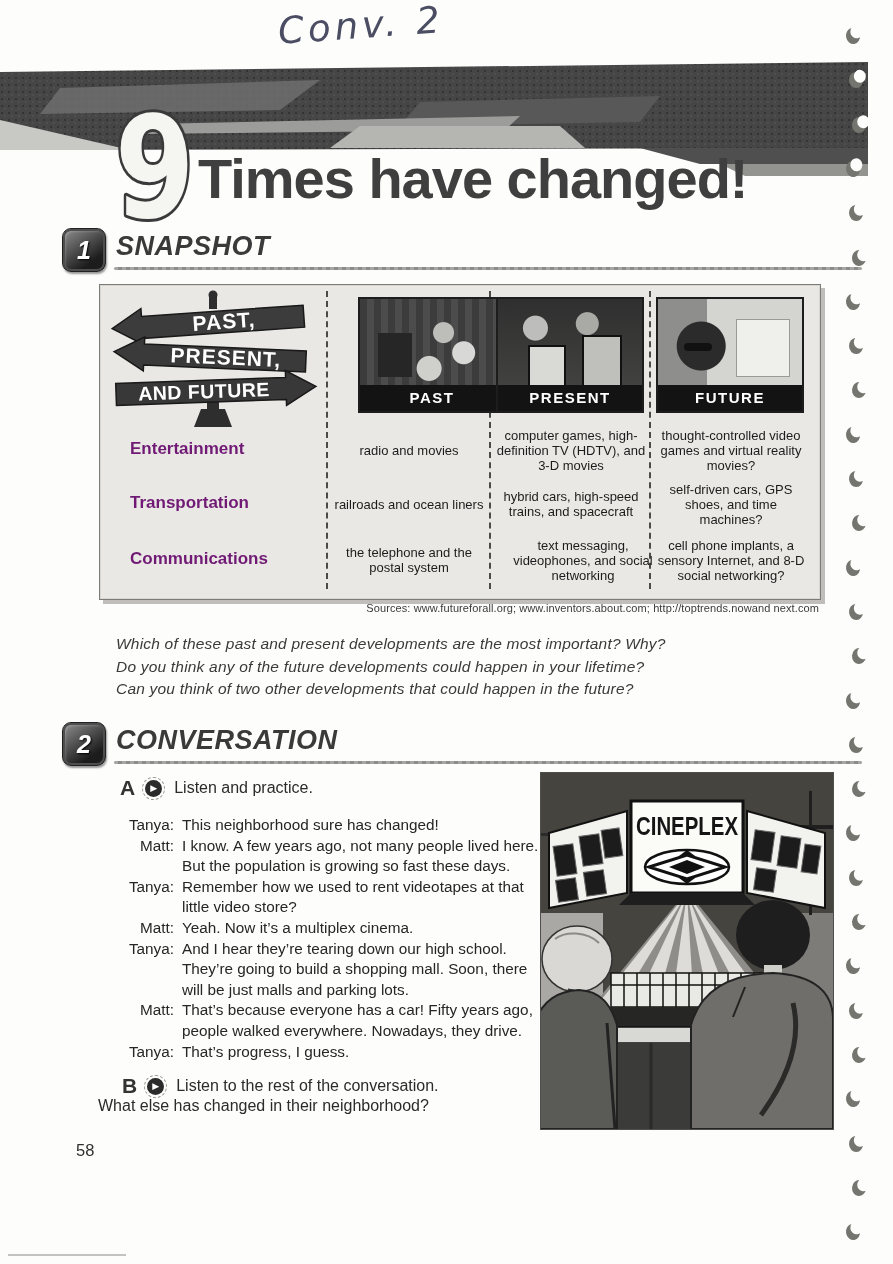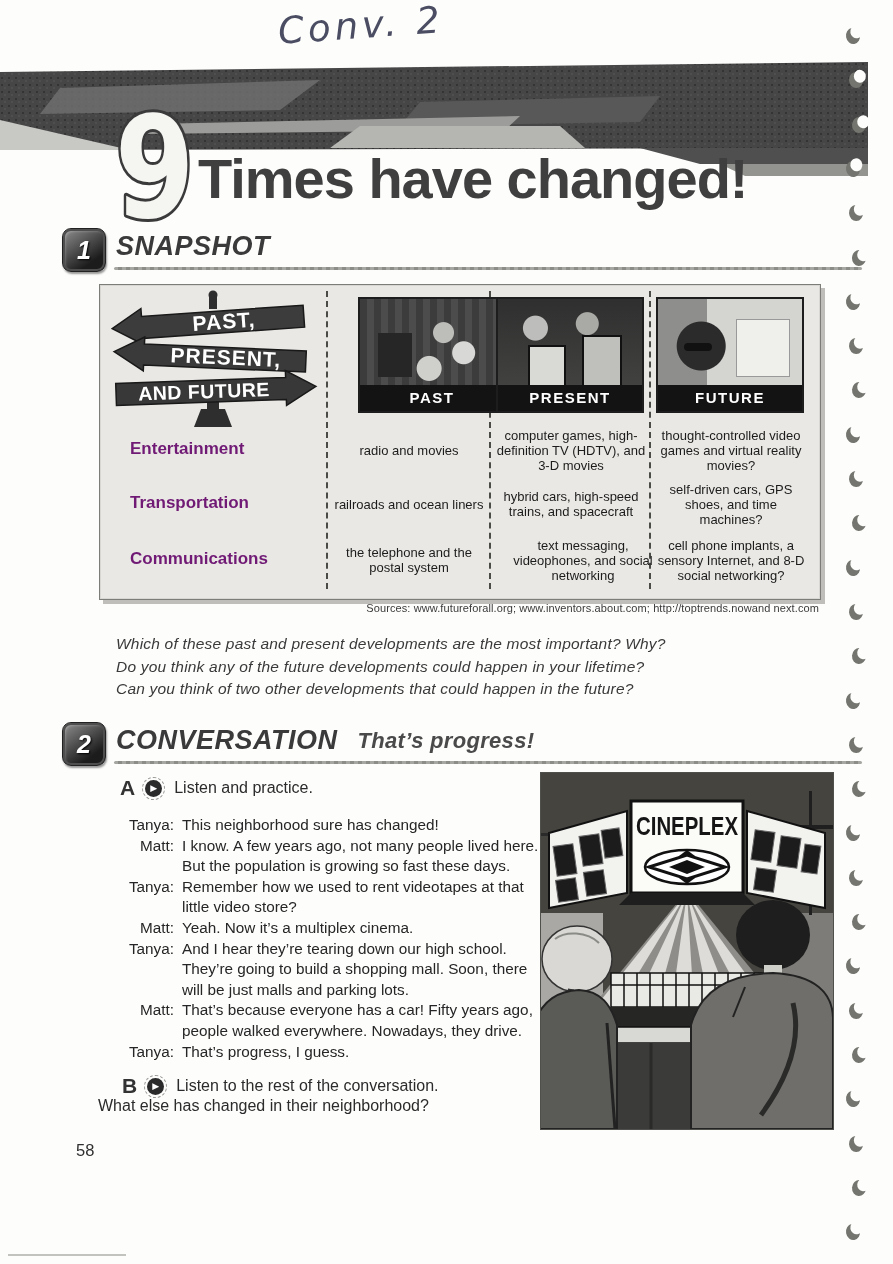--- a/index.html
+++ b/index.html
@@ -171,21 +171,20 @@
 
   <div class="questions">
     <div>Which of these past and present developments are the most important? Why?</div>
     <div>Do you think any of the future developments could happen in your lifetime?</div>
     <div>Can you think of two other developments that could happen in the future?</div>
   </div>
 
   <div class="badge" style="left:62px;top:722px;">2</div>
   <div class="sec-title" style="left:116px;top:725px;display:flex;align-items:center;">
     <span>CONVERSATION</span>
-    <span class="sec-sub">That’s progress!</span>
   </div>
   <div class="rule" style="left:114px;top:761px;width:748px;"></div>
 
   <div class="partA">
     <span class="part-letter">A</span>
     <span class="audio">▶</span>
     <span class="part-text">Listen and practice.</span>
   </div>
 
   <div class="dialogue">

